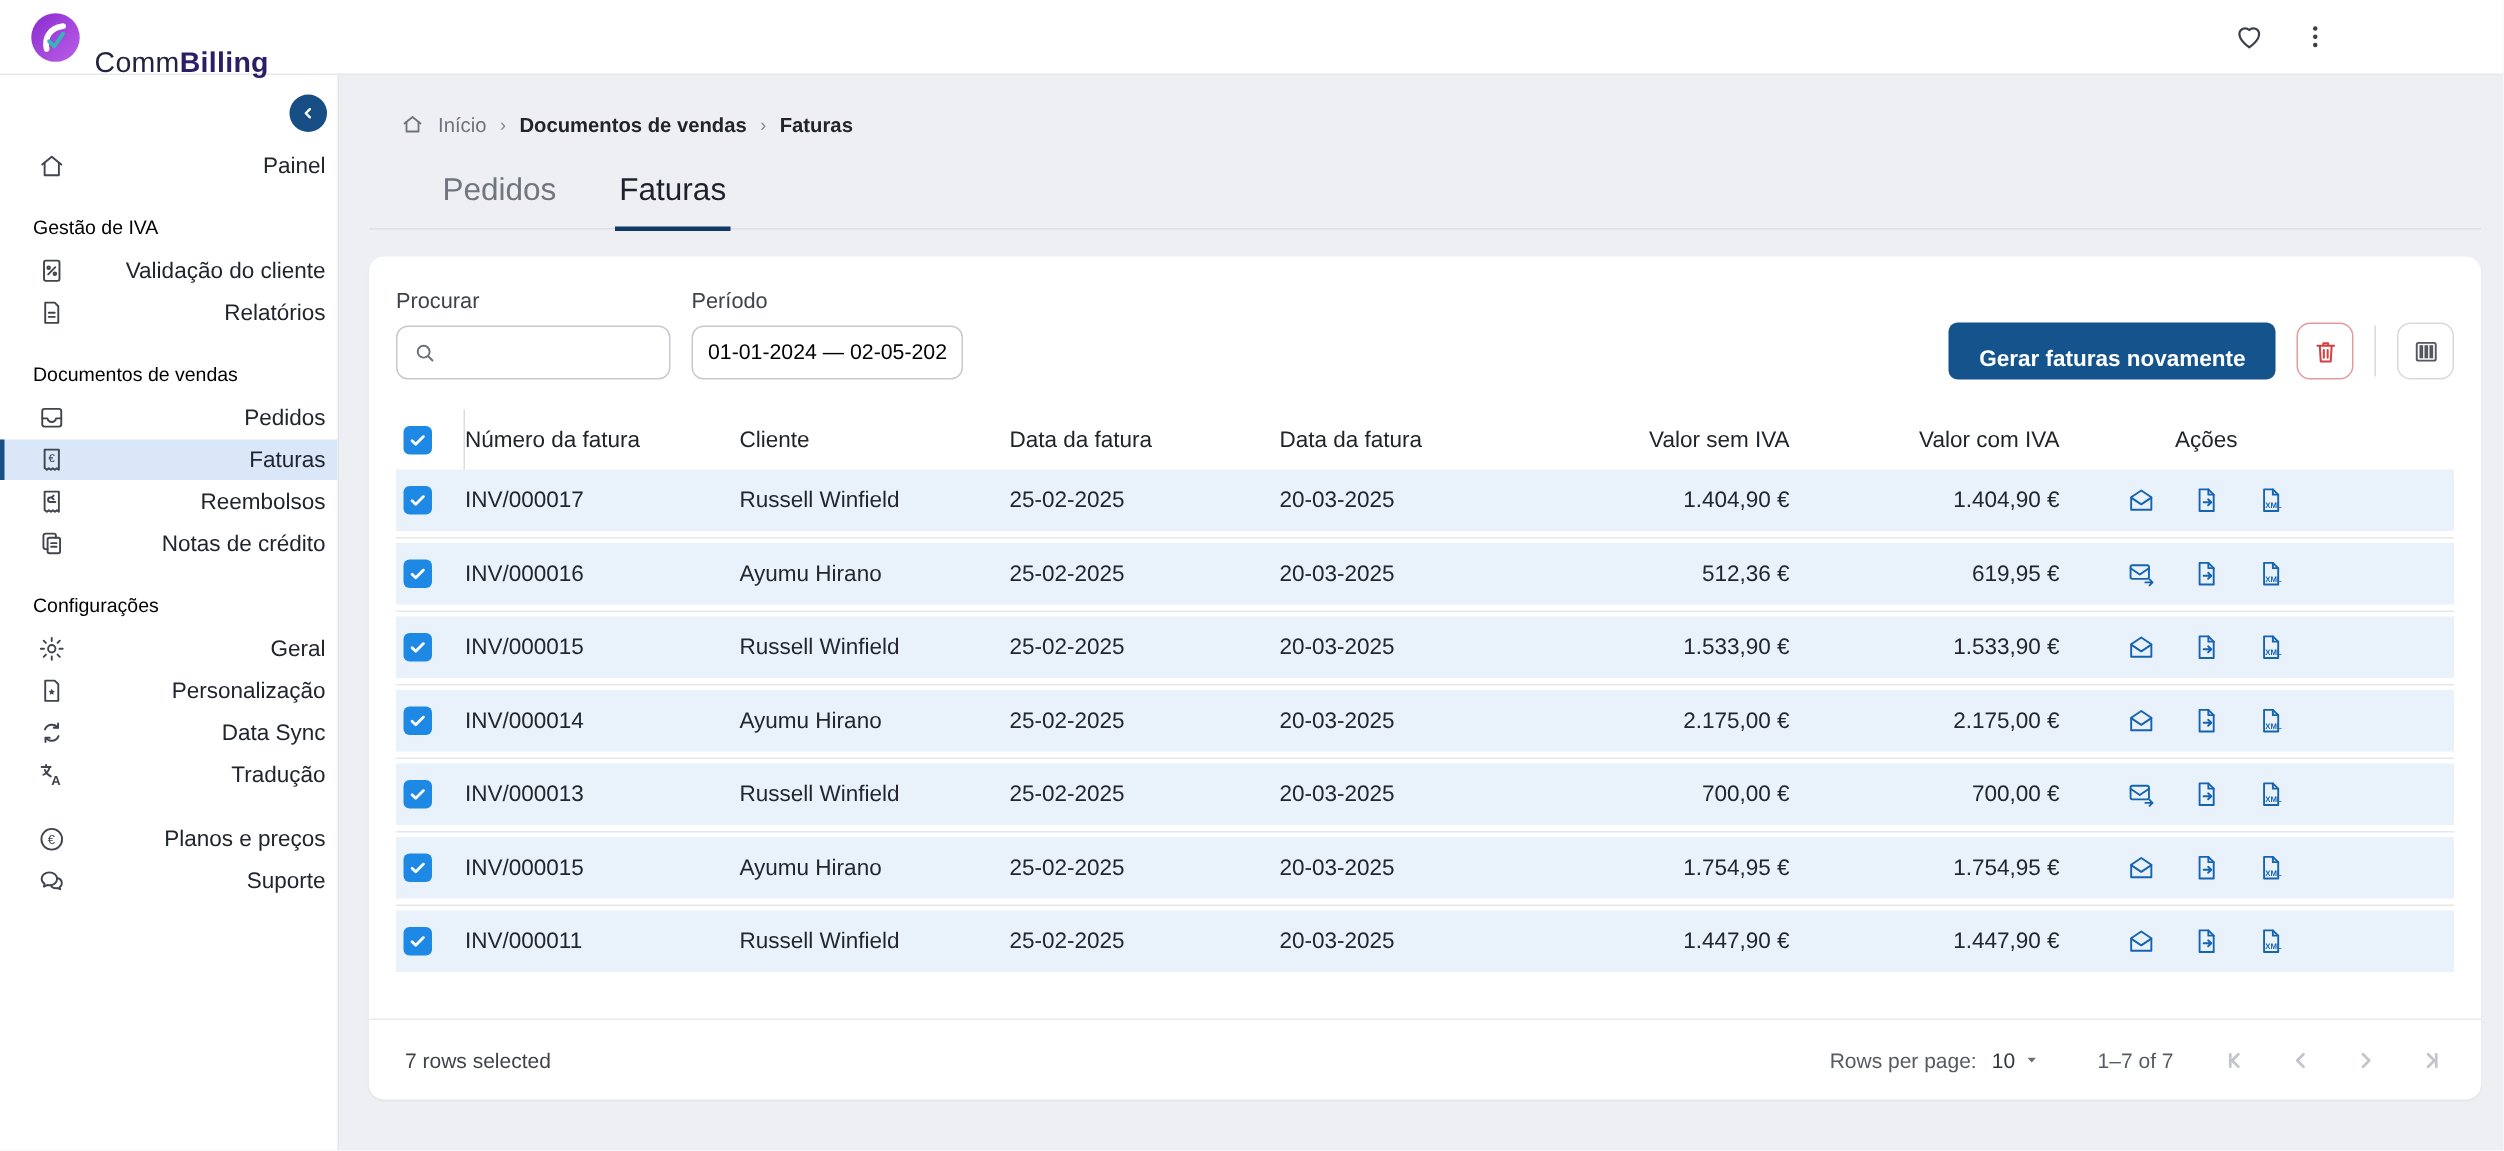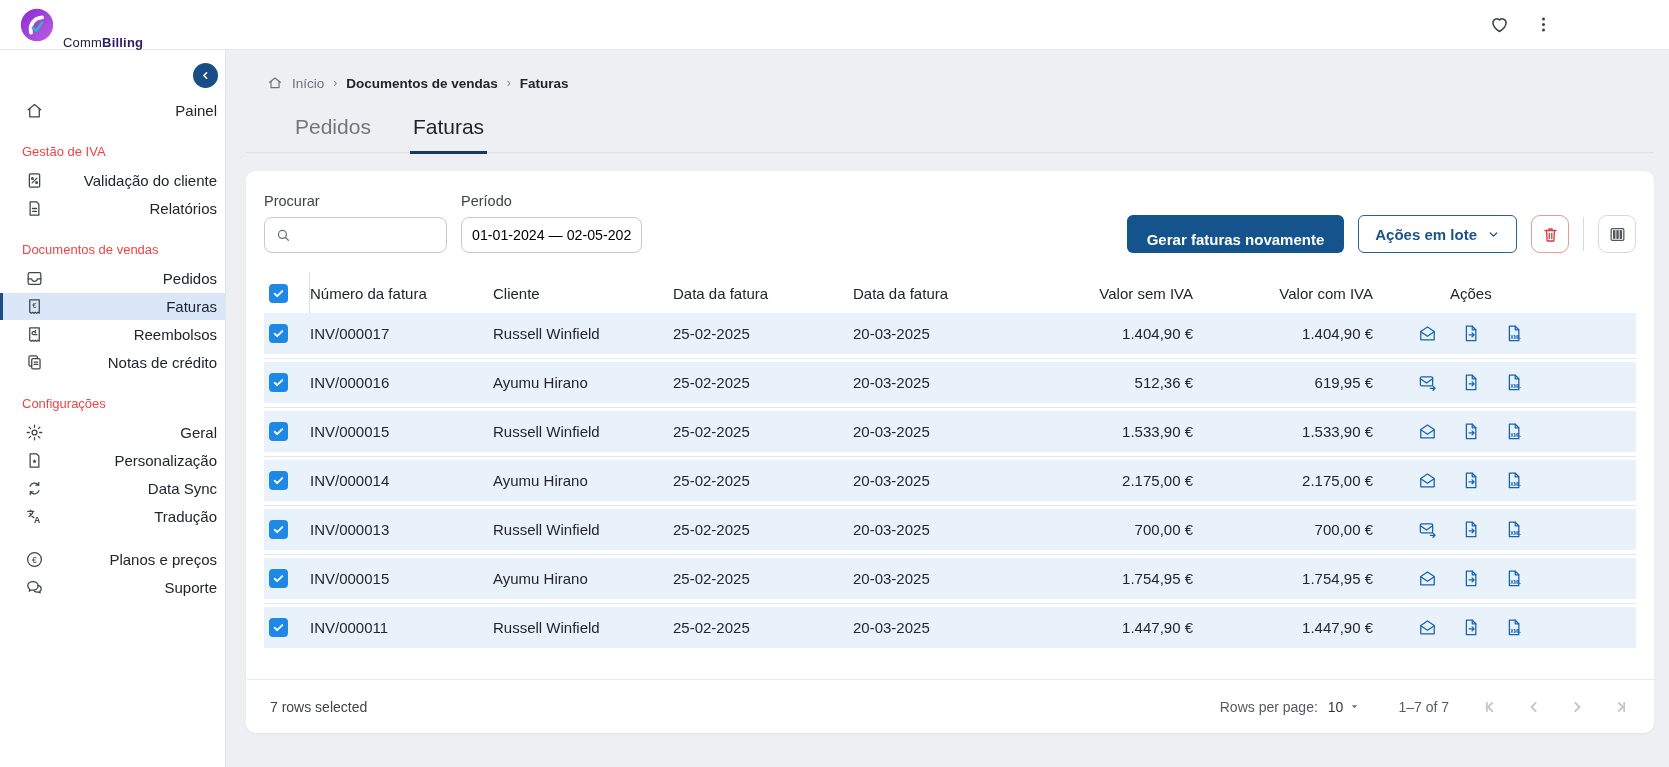--- a/index.html
+++ b/index.html
@@ -9,36 +9,36 @@
     background:#edeff3; color:#23272d; overflow:hidden; position:relative;
   }
   svg { display:block; }
 
   
   .topbar {
     position:absolute; top:0; left:0; right:0; height:50px; background:#fff;
     border-bottom:1px solid #e6e8ec; display:flex; align-items:center; padding:0 20px; z-index:5;
   }
   .brand { display:flex; align-items:center; gap:9px; }
-  .brand-text { font-size:13px; letter-spacing:.2px; color:#23233f;margin-top:36px; }
+  .brand-text { font-size:19px; letter-spacing:.2px; color:#23233f;margin-top:36px; }
   .brand-text b { color:#2d1d66; }
   .top-icons { margin-left:auto; display:flex; align-items:center; gap:24px; padding-right:96px; color:#394049; }
   .icon-btn { cursor:pointer; display:flex; align-items:center; justify-content:center; }
 
   
   .sidebar {
     position:absolute; top:50px; left:0; bottom:0; width:226px; background:#fff;
     border-right:1px solid #e3e5e9; z-index:4;
   }
   .collapse-btn {
     position:absolute; top:13px; right:7px; width:25px; height:25px; border-radius:50%;
     background:#174e86; color:#fff; display:flex; align-items:center; justify-content:center; cursor:pointer;
   }
   .side-nav { padding-top:46px; }
-  .side-label { font-size:13px; color:#ef4444; margin:20px 0 8px 22px; }
+  .side-label { font-size:13px; color:#000000; margin:20px 0 8px 22px; }
   .side-item {
     display:flex; align-items:center; gap:13px; height:27px; padding-left:22px; padding-right:8px;
     font-size:15px; color:#20252e; cursor:pointer; border-left:3px solid transparent; margin:1px 0;justify-content:space-between;
   }
   .side-item .icon { color:#3f444d; width:19px; height:19px; flex:0 0 19px; }
   .side-item.active { background:#d9e7f8; border-left-color:#1b5087; }
   .side-gap { height:14px; }
 
   
   .main { position:absolute; left:226px; top:50px; right:0; bottom:0; }
@@ -323,26 +323,20 @@
             <svg width="17" height="17" viewBox="0 0 24 24" fill="none" stroke="currentColor" stroke-width="1.7" stroke-linecap="round">
               <rect x="4.5" y="6" width="15" height="14" rx="2"></rect>
                 <path d="M4.5 10.5h15M8.5 3.8V8M15.5 3.8V8"></path>
             </svg>
           </span>
         </div>
       </div>
 
       <div class="toolbar">
         <button class="btn-primary">Gerar faturas novamente</button>
-        <button class="btn-outline">
-          <span>Ações em lote</span>
-          <svg width="13" height="13" viewBox="0 0 24 24" fill="none" stroke="currentColor" stroke-width="2.6" stroke-linecap="round" stroke-linejoin="round">
-              <path d="m6 9 6 6 6-6"></path>
-            </svg>
-        </button>
         <div class="btn-square btn-trash">
           <svg width="19" height="19" viewBox="0 0 24 24" fill="none" stroke="currentColor" stroke-width="1.7" stroke-linecap="round" stroke-linejoin="round">
             <path d="M5 7h14M10 7V4.8h4V7M7 7l.8 13.2h8.4L17 7"></path>
               <path d="M10.4 10.5v6.5M13.6 10.5v6.5"></path>
           </svg>
         </div>
         <div class="v-divider"></div>
         <div class="btn-square btn-cols">
           <svg width="19" height="19" viewBox="0 0 24 24" fill="none" stroke="currentColor" stroke-width="1.6">
             <rect x="4" y="4.5" width="16" height="15" rx="1.5"></rect>

